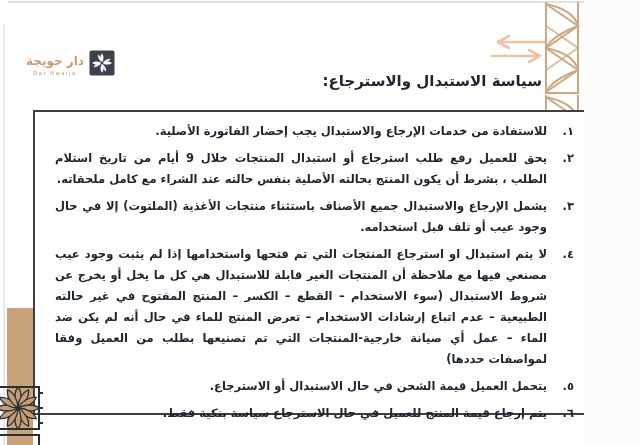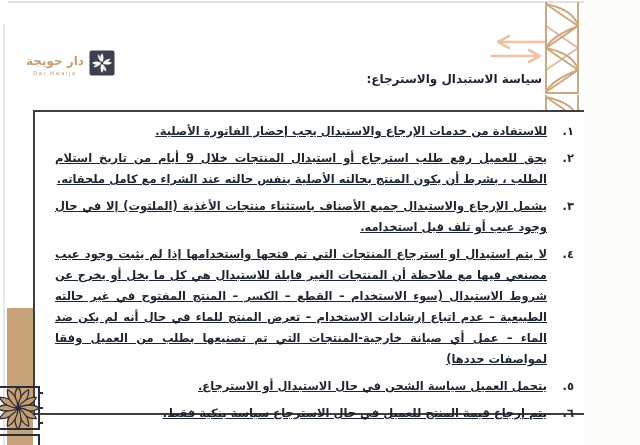--- a/index.html
+++ b/index.html
@@ -16,30 +16,30 @@
   .logo { position:absolute; top:50px; left:26px; display:flex; align-items:center; gap:5px; }
   .logo-text { text-align:center; }
   .logo-ar { color:#c59e73; font-size:12px; font-weight:bold; line-height:13px; }
   .logo-en { color:#b08d63; font-size:5px; letter-spacing:1.6px; margin-top:2px; }
 
   
   .arrows { position:absolute; top:34px; left:487px; }
 
   
   .title { position:absolute; top:72px; right:42px; direction:rtl;
-           font-size:12px; font-weight:bold; color:#1d2530; }
+           font-size:15px; font-weight:bold; color:#1d2530; }
 
   
   .policy-box { position:absolute; left:33px; top:110px; width:567px; height:305px;
                 border:2px solid #3f3f3f; background:#ffffff;
                 direction:rtl; padding:9px 24px 0 20px; z-index:2; }
   .item { display:flex; margin-bottom:6px; color:#1d2530;
           font-size:11.5px; font-weight:600; line-height:21px; }
   .item-num { flex:none; width:18px; margin-left:9px; text-align:right; }
-  .item-text { flex:1; text-align:justify;text-decoration:underline; }
+  .item-text { flex:1; text-align:justify; }
 
   
   .ornament-right { position:absolute; top:2px; right:4px; z-index:1; }
 
   
   .ornament-left-bar { position:absolute; left:7px; top:308px; width:26px; height:137px;
                        background:#c59e73; opacity:.95; z-index:1; }
   .ornament-rosette { position:absolute; left:-6px; top:383px; z-index:3; }
 </style>
 </head>
@@ -96,21 +96,21 @@
     <div class="item">
       <span class="item-num">٣.</span>
       <span class="item-text">يشمل الإرجاع والاستبدال جميع الأصناف باستثناء منتجات الأغذية (الملتوت) إلا في حال وجود عيب أو تلف قبل استخدامه.</span>
     </div>
     <div class="item">
       <span class="item-num">٤.</span>
       <span class="item-text">لا يتم استبدال او استرجاع المنتجات التي تم فتحها واستخدامها إذا لم يثبت وجود عيب مصنعي فيها مع ملاحظة أن المنتجات الغير قابلة للاستبدال هي كل ما يخل أو يخرج عن شروط الاستبدال (سوء الاستخدام – القطع – الكسر – المنتج المفتوح في غير حالته الطبيعية – عدم اتباع إرشادات الاستخدام – تعرض المنتج للماء في حال أنه لم يكن ضد الماء – عمل أي صيانة خارجية-المنتجات التي تم تصنيعها بطلب من العميل وفقا لمواصفات حددها)</span>
     </div>
     <div class="item">
       <span class="item-num">٥.</span>
-      <span class="item-text">يتحمل العميل سياسة الشحن في حال الاستبدال أو الاسترجاع.</span>
+      <span class="item-text">يتحمل العميل قيمة الشحن في حال الاستبدال أو الاسترجاع.</span>
     </div>
     <div class="item">
       <span class="item-num">٦.</span>
       <span class="item-text">يتم إرجاع قيمة المنتج للعميل في حال الاسترجاع سياسة بنكية فقط.</span>
     </div>
   </div>
 
   <span class="ornament-right">
     <svg width="36" height="186" viewBox="0 0 36 186" fill="none" stroke="#cda87f" stroke-width="2">
       <g id="tile">

